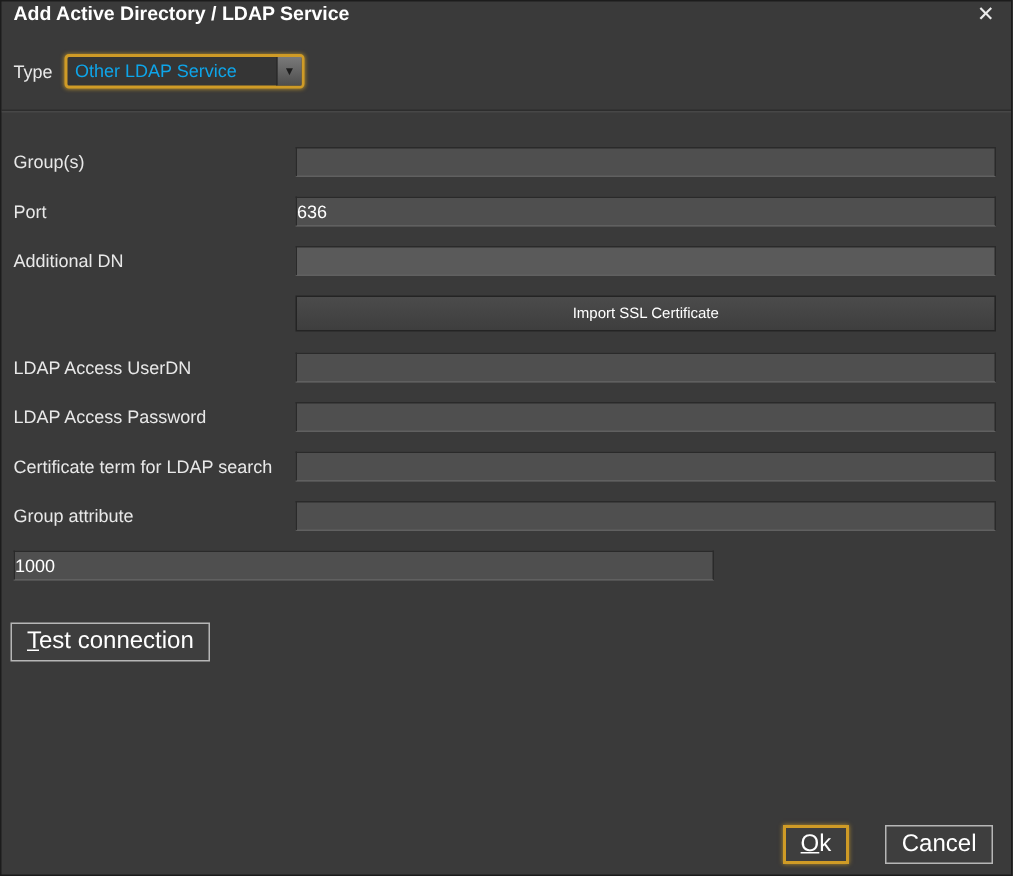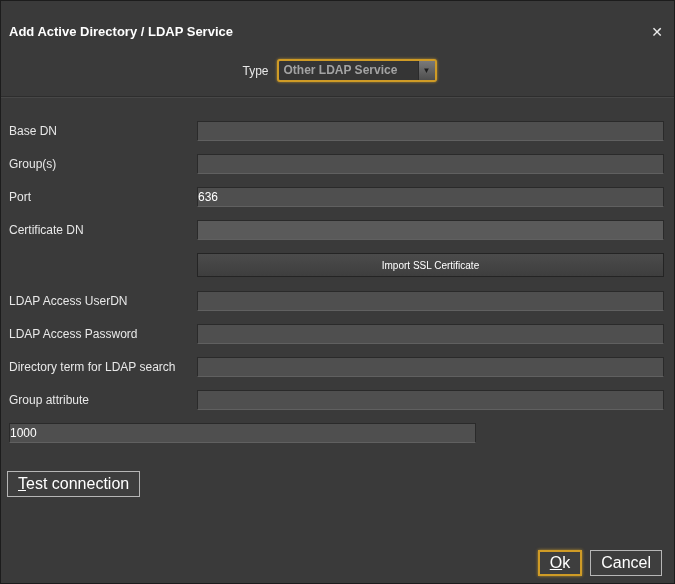--- a/index.html
+++ b/index.html
@@ -13,64 +13,62 @@
     width: 675px;
     height: 584px;
     background: #3a3a3a;
     border: 1px solid #1c1c1c;
     overflow: hidden;
   }
   .titlebar {
     display: flex;
     justify-content: space-between;
     align-items: center;
-    padding: 23px 11px 4px 8px;
+    padding: 0 11px 4px 8px;
   }
   .title {
     color: #ffffff;
     font-weight: bold;
     font-size: 13px;
   }
   .close {
     color: #ececec;
     font-size: 14px;
     line-height: 1;
     cursor: pointer;
   }
   .type-row {
     display: flex;
     align-items: center;
     padding: 16px 4px 0 8px;
-    justify-content: center;
   }
   .type-label {
     color: #e8e8e8;
     font-size: 12px;
     margin-right: 8px;
   }
   .combo {
     display: flex;
     align-items: stretch;
     width: 160px;
     height: 23px;
     background: #353535;
     border: 2px solid #cf9b26;
     border-radius: 3px;
     box-shadow: 0 0 3px rgba(223,170,40,0.75);
     cursor: pointer;
   }
   .combo-value {
     flex: 1;
-    color: #a3a3a3;
+    color: #0ea5e9;
     font-size: 12px;
     line-height: 19px;
     padding-left: 5px;
     white-space: nowrap;
     overflow: hidden;
-    font-weight: bold;
   }
   .combo-arrow {
     width: 17px;
     background: linear-gradient(#7a7a7a, #4e4e4e);
     border-left: 1px solid #2b2b2b;
     color: #1d1d1d;
     font-size: 8px;
     display: flex;
     align-items: center;
     justify-content: center;
@@ -131,21 +129,21 @@
     padding: 0 10px;
     cursor: pointer;
   }
   .test-btn { margin: 22px 0 0 6px; }
   .mn { text-decoration: underline; }
   .bottom-buttons {
     position: absolute;
     right: 12px;
     bottom: 7px;
     display: flex;
-    gap: 8px;
+    gap: 24px;
   }
   .btn.ok {
     border: 2px solid #cf9b26;
     box-shadow: 0 0 3px rgba(223,170,40,0.75);
     min-width: 40px;
   }
   .btn.cancel { min-width: 64px; }
 </style>
 </head>
 <body>
@@ -162,58 +160,54 @@
     <div class="combo">
       <span class="combo-value">Other LDAP Service</span>
       <span class="combo-arrow">▼</span>
     </div>
   </div>
 
   <div class="divider"></div>
 
   <div class="form">
 
-    <div class="row">
-      <span class="flabel">Base DN</span>
-      <input class="finput" type="text" value="" style="">
-    </div>
 
     <div class="row">
       <span class="flabel">Group(s)</span>
       <input class="finput" type="text" value="" style="">
     </div>
 
     <div class="row">
       <span class="flabel">Port</span>
       <input class="finput" type="text" value="636" style="">
     </div>
 
     <div class="row">
-      <span class="flabel">Certificate DN</span>
+      <span class="flabel">Additional DN</span>
       <input class="finput disabled" type="text" value="" style="">
     </div>
 
     <div class="row import-row">
       <span class="flabel"></span>
       <button class="import-btn">Import SSL Certificate</button>
     </div>
 
     <div class="row">
       <span class="flabel">LDAP Access UserDN</span>
       <input class="finput" type="text" value="" style="">
     </div>
 
     <div class="row">
       <span class="flabel">LDAP Access Password</span>
       <input class="finput" type="password" value="" style="">
     </div>
 
 
     <div class="row">
-      <span class="flabel">Directory term for LDAP search</span>
+      <span class="flabel">Certificate term for LDAP search</span>
       <input class="finput" type="text" value="" style="">
     </div>
 
     <div class="row">
       <span class="flabel">Group attribute</span>
       <input class="finput" type="text" value="" style="">
     </div>
 
     <div class="row">
       <input class="finput" type="text" value="1000" style="">

